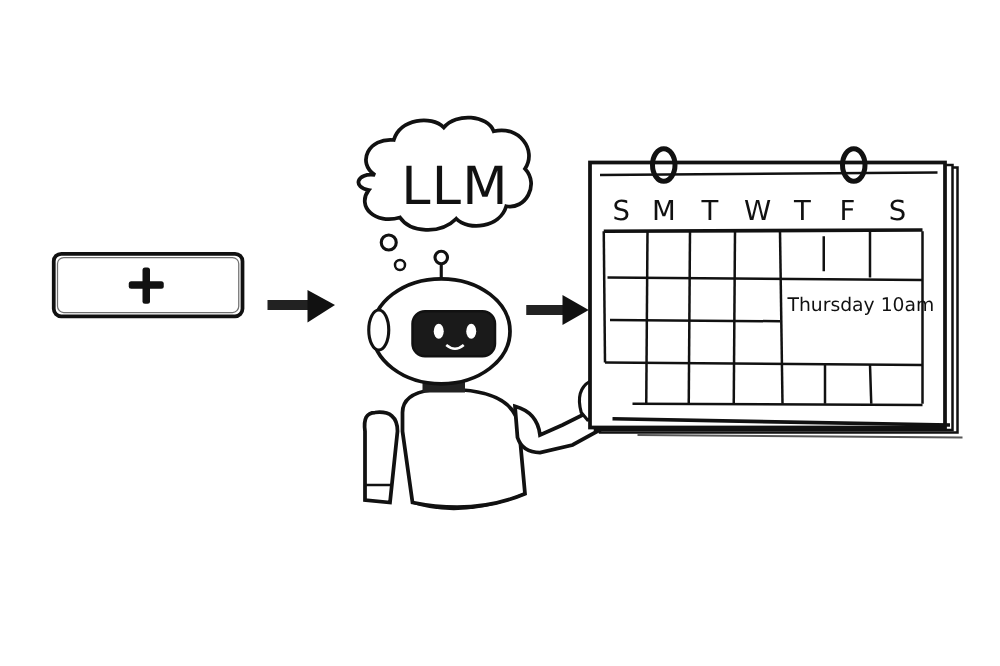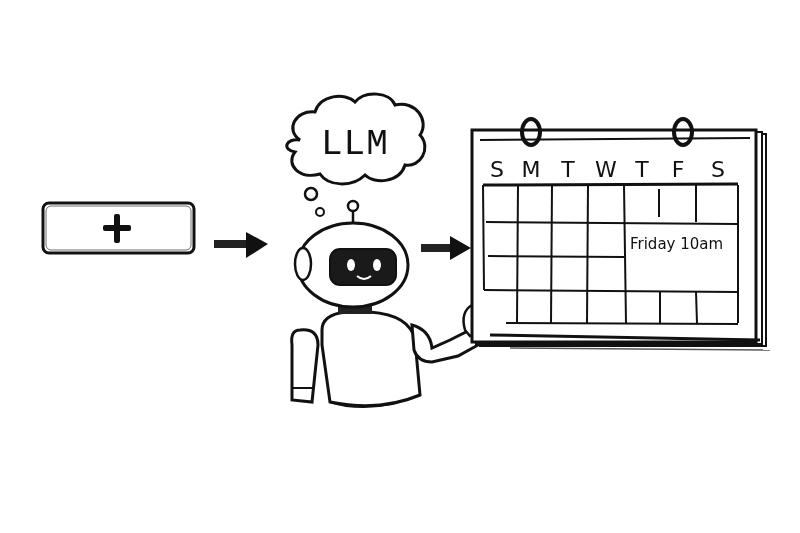--- a/index.html
+++ b/index.html
@@ -1,19 +1,19 @@
 <!DOCTYPE html>
 <html><head>
 <meta charset="utf-8">
 <style>
   html,body{margin:0;padding:0;background:#ffffff;}
   body{width:800px;height:533px;position:relative;overflow:hidden;font-family:"DejaVu Sans",sans-serif;}
   svg{position:absolute;left:0;top:0;}
   .txt{position:absolute;color:#111;font-family:"DejaVu Sans",sans-serif;white-space:nowrap;}
-  .cloud-label{font-size:36px;letter-spacing:1px;font-family:Liberation Mono, monospace;}
+  .cloud-label{font-size:42px;letter-spacing:1px;}
   .day{font-size:22px;font-weight:normal;text-align:center;width:30px;}
   .meet{font-size:15px;line-height:26px;}
 </style>
 </head>
 <body>
 
 <svg width="800" height="533" viewBox="0 0 800 533">
 
   <g>
     <rect x="43" y="203" width="151" height="50" rx="6" fill="#fff" stroke="#111" stroke-width="3"></rect>
@@ -110,14 +110,14 @@
   <div class="txt day" style="left:482px;top:157px;">S</div>
   <div class="txt day" style="left:516px;top:157px;">M</div>
   <div class="txt day" style="left:553px;top:157px;">T</div>
   <div class="txt day" style="left:591px;top:157px;">W</div>
   <div class="txt day" style="left:627px;top:157px;">T</div>
   <div class="txt day" style="left:663px;top:157px;">F</div>
   <div class="txt day" style="left:703px;top:157px;">S</div>
 </div>
 
 <div class="txt meet" style="left:630px;top:231px;">
-  <div>Friday 10am</div>
+  <div>Thursday 10am</div>
 </div>
 
 </body></html>

